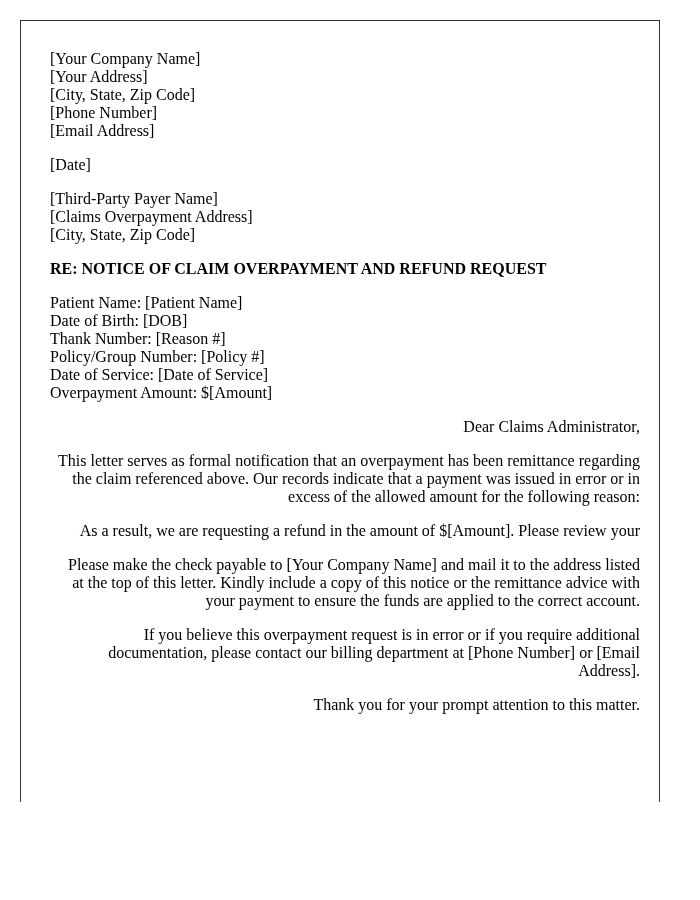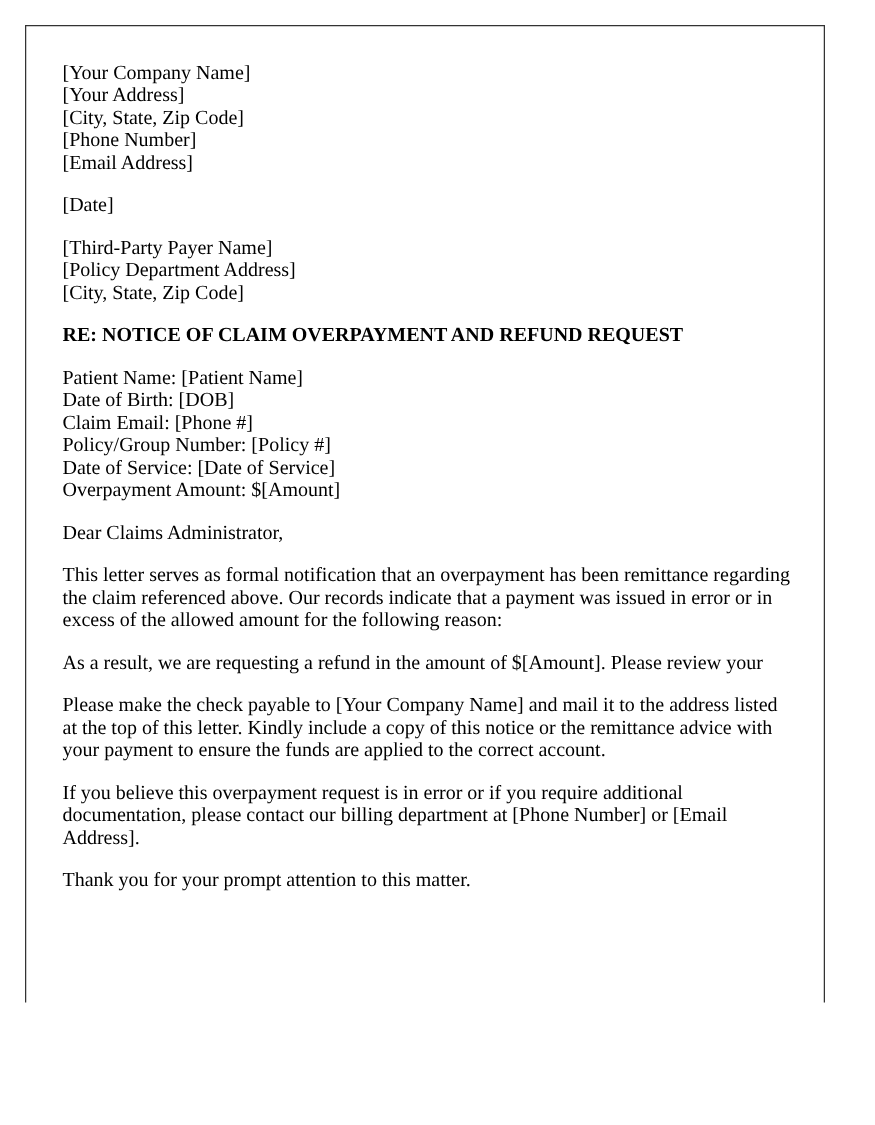--- a/index.html
+++ b/index.html
@@ -42,20 +42,21 @@
       white-space: nowrap;
     }
     .re {
       font-weight: bold;
       margin: 12px 0 16px 0;
       white-space: nowrap;
     }
     .b { font-weight: normal; }
     p {
       margin: 0 0 16px 0;
+      text-align: right;
     }
   </style>
 </head>
 <body>
 
 <div class="page">
   <div class="content">
 
     <div class="block">
       <span class="line">[Your Company Name]</span>
@@ -64,30 +65,30 @@
       <span class="line">[Phone Number]</span>
       <span class="line">[Email Address]</span>
     </div>
 
     <div class="block">
       <span class="line">[Date]</span>
     </div>
 
     <div class="block">
       <span class="line">[Third-Party Payer Name]</span>
-      <span class="line">[Policy Department Address]</span>
+      <span class="line">[Claims Overpayment Address]</span>
       <span class="line">[City, State, Zip Code]</span>
     </div>
 
     <div class="re">RE: NOTICE OF CLAIM OVERPAYMENT AND REFUND REQUEST</div>
 
     <div class="block">
       <span class="line"><span class="b">Patient Name:</span> <span>[Patient Name]</span></span>
       <span class="line"><span class="b">Date of Birth:</span> <span>[DOB]</span></span>
-      <span class="line"><span class="b">Claim Email:</span> <span>[Phone #]</span></span>
+      <span class="line"><span class="b">Thank Number:</span> <span>[Reason #]</span></span>
       <span class="line"><span class="b">Policy/Group Number:</span> <span>[Policy #]</span></span>
       <span class="line"><span class="b">Date of Service:</span> <span>[Date of Service]</span></span>
       <span class="line"><span class="b">Overpayment Amount:</span> <span>$[Amount]</span></span>
     </div>
 
     <p>Dear Claims Administrator,</p>
 
     <p>
       <span class="line">This letter serves as formal notification that an overpayment has been remittance regarding</span>
       <span class="line">the claim referenced above. Our records indicate that a payment was issued in error or in</span>

